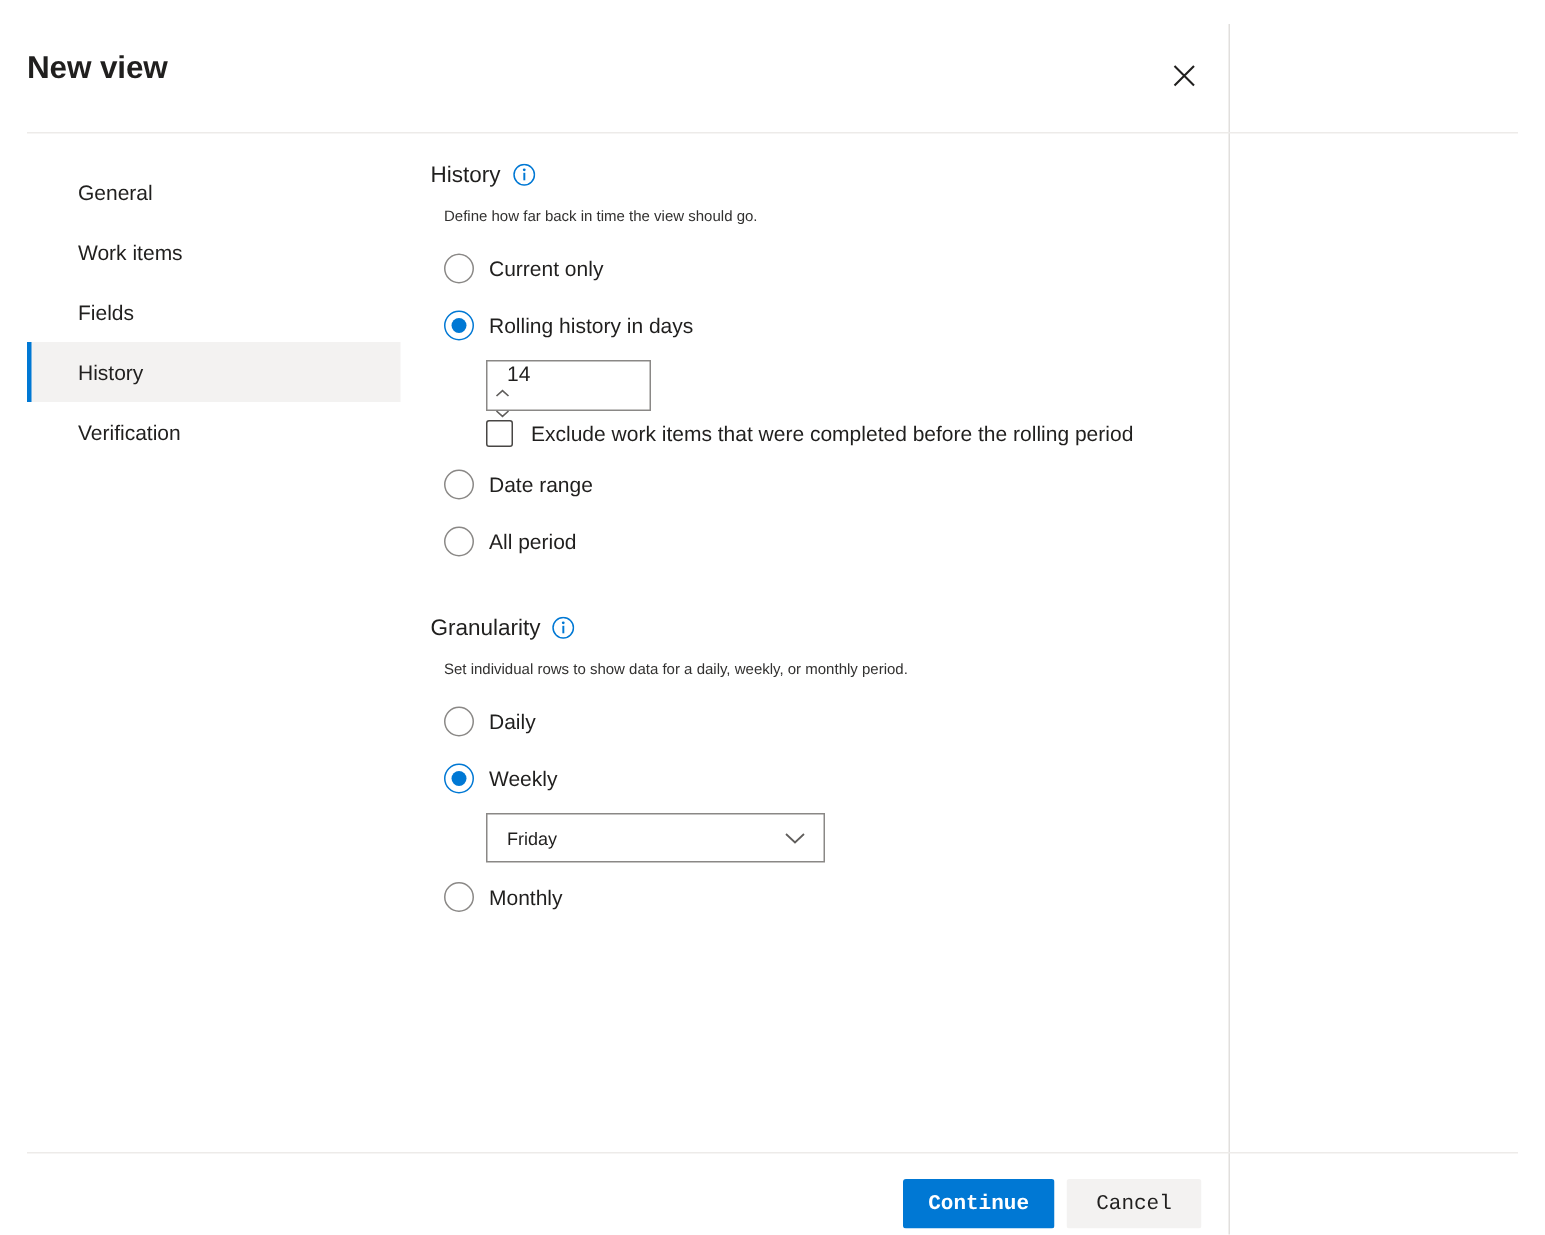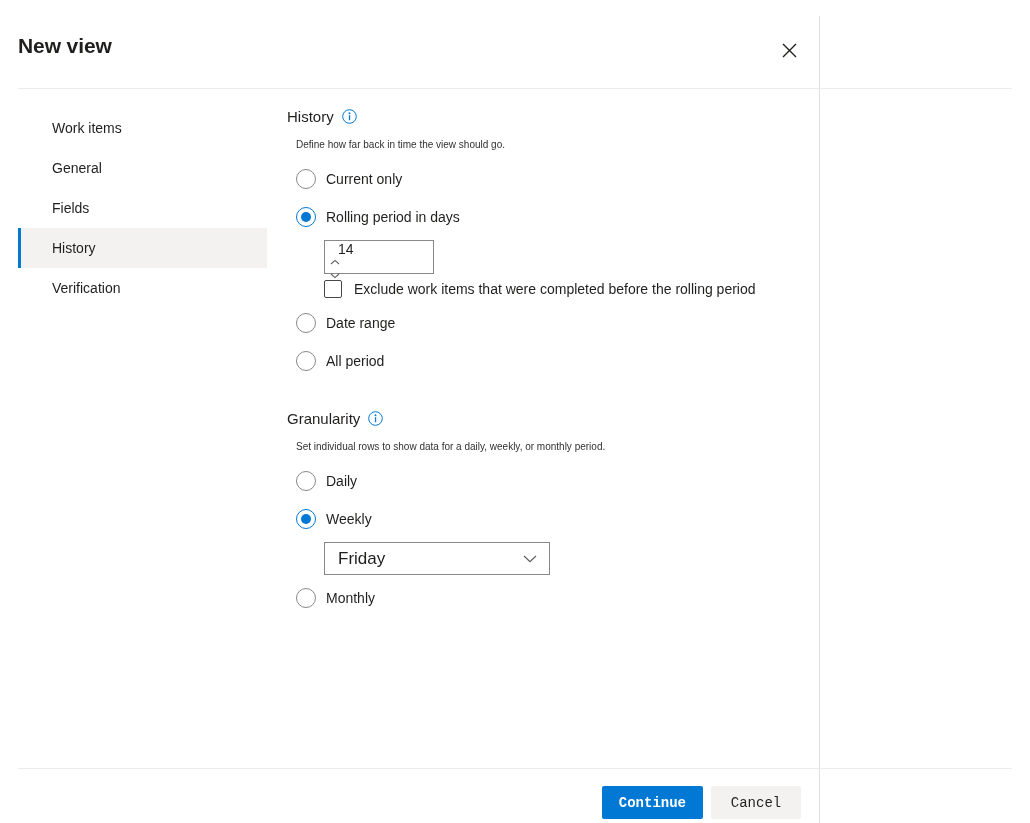--- a/index.html
+++ b/index.html
@@ -248,21 +248,21 @@
     border: 1px solid #8a8886;
     box-sizing: border-box;
     background: #ffffff;
     display: flex;
     align-items: center;
     justify-content: space-between;
     padding: 0 12px 0 13px;
     cursor: pointer;
   }
   .dropdown-value {
-    font-size: 17px;
+    font-size: 12px;
     color: #201f1e;
   }
   .dropdown-chevron { display: flex; }
   .dropdown-chevron svg { display: block; }
 
   .granularity-block { margin-top: 34px; }
 
   
   .footer-divider {
     position: absolute;
@@ -311,24 +311,24 @@
         <svg width="15" height="15" viewBox="0 0 15 15">
           <path d="M1 1 L14 14 M14 1 L1 14" stroke="#201f1e" stroke-width="1.4" fill="none"></path>
         </svg>
       </span>
     </button>
   </div>
   <div class="header-divider"></div>
 
   <div class="sidebar">
     <div class="nav-item">
+      <span>General</span>
+    </div>
+    <div class="nav-item">
       <span>Work items</span>
-    </div>
-    <div class="nav-item">
-      <span>General</span>
     </div>
     <div class="nav-item">
       <span>Fields</span>
     </div>
     <div class="nav-item selected">
       <span>History</span>
     </div>
     <div class="nav-item">
       <span>Verification</span>
     </div>
@@ -348,21 +348,21 @@
     </div>
     <div class="section-desc">Define how far back in time the view should go.</div>
 
     <div class="radio-row">
       <span class="radio"></span>
       <span class="radio-label">Current only</span>
     </div>
 
     <div class="radio-row">
       <span class="radio checked"></span>
-      <span class="radio-label">Rolling period in days</span>
+      <span class="radio-label">Rolling history in days</span>
     </div>
 
     <div class="spinner-wrap">
       <div class="spinner-value">14</div>
       <div class="spinner-buttons">
         <button class="spin-btn">
           <span>
             <svg width="10" height="6" viewBox="0 0 10 6">
               <path d="M1 5 L5 1.4 L9 5" stroke="#605e5c" stroke-width="1.1" fill="none"></path>
             </svg>

